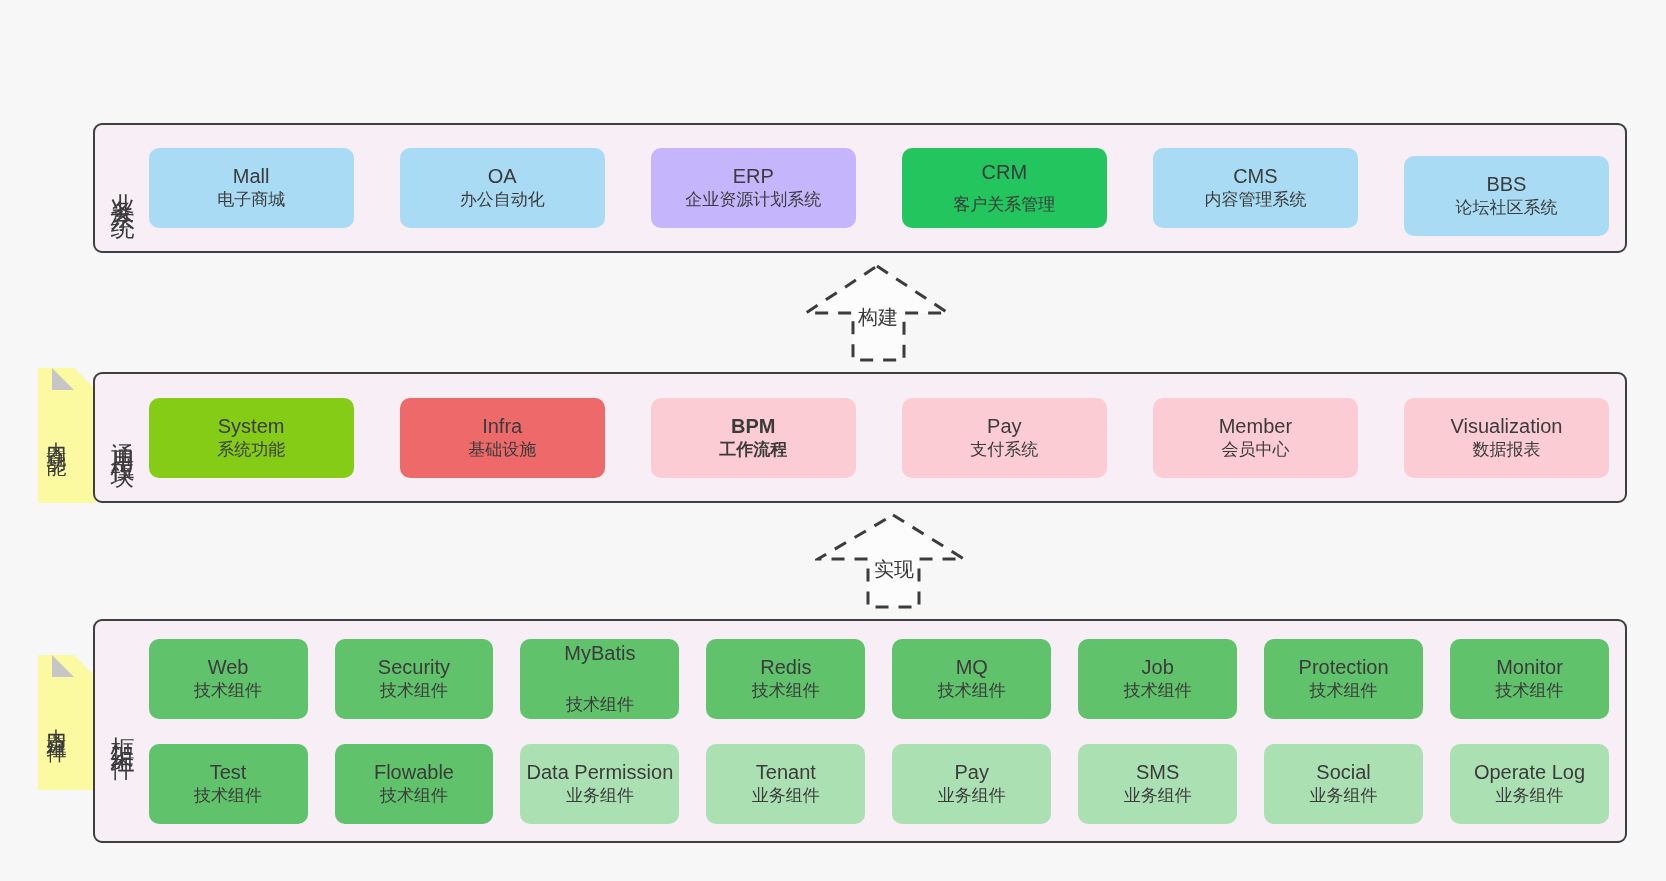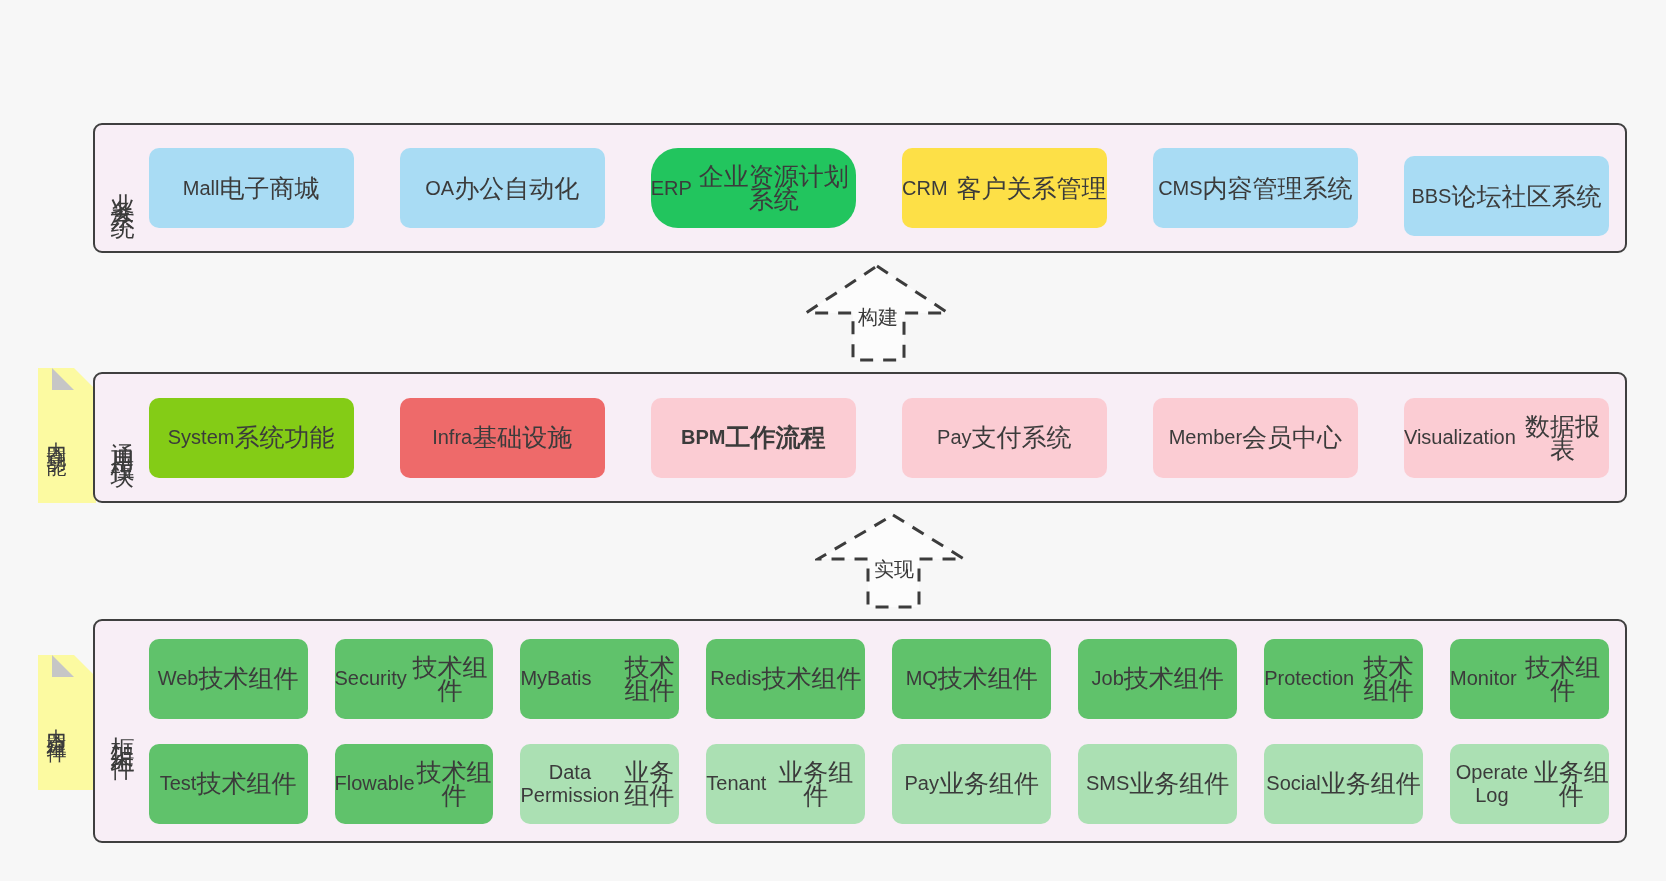--- a/index.html
+++ b/index.html
@@ -20,25 +20,25 @@
     writing-mode:vertical-rl; text-orientation:upright;
     font-size:24px; letter-spacing:7px; line-height:1.15;
   }
 
   .boxes { flex:1; display:flex; gap:46px; padding:0 16px 0 10px; align-items:center; }
   .rows  { flex:1; display:flex; flex-direction:column; gap:25px; padding:0 16px 0 10px; }
   .row   { display:flex; gap:27px; }
 
   .box {
     flex:1; height:80px; border-radius:10px;
-    display:flex; flex-direction:row; justify-content:center; align-items:center;
+    display:flex; flex-direction:column; justify-content:center; align-items:center;
     text-align:center; line-height:23px;
   }
   .box-name { font-size:20px; }
-  .box-subtitle { font-size:25px; }
+  .box-subtitle { font-size:17px; }
 
   .note {
     position:absolute; left:38px; width:58px; height:135px;
     background:#fcfaa1;
     clip-path:polygon(0 0, calc(100% - 22px) 0, 100% 22px, 100% 100%, 0 100%);
     display:flex; align-items:center; justify-content:flex-start;
     padding-left:8px; box-sizing:border-box; z-index:1;
   }
   .note-1 { top:368px; }
   .note-2 { top:655px; }
@@ -71,25 +71,25 @@
     <div class="panel-label">业务系统</div>
     <div class="boxes">
         <div class="box" style="background: rgb(169, 220, 244);">
     <div class="box-name">Mall</div>
     <div class="box-subtitle">电子商城</div>
   </div>
         <div class="box" style="background: rgb(169, 220, 244);">
     <div class="box-name">OA</div>
     <div class="box-subtitle">办公自动化</div>
   </div>
-        <div class="box" style="background: #22c55e; border-radius: 27px;">
+        <div class="box" style="background: #c4b5fd;">
     <div class="box-name">ERP</div>
     <div class="box-subtitle">企业资源计划系统</div>
   </div>
-        <div class="box" style="background: #fde047; gap: 9px;">
+        <div class="box" style="background: #22c55e; gap: 9px;">
     <div class="box-name">CRM</div>
     <div class="box-subtitle">客户关系管理</div>
   </div>
         <div class="box" style="background: rgb(169, 220, 244);">
     <div class="box-name">CMS</div>
     <div class="box-subtitle">内容管理系统</div>
   </div>
         <div class="box" style="background: rgb(169, 220, 244); margin-top: 16px;">
     <div class="box-name">BBS</div>
     <div class="box-subtitle">论坛社区系统</div>

